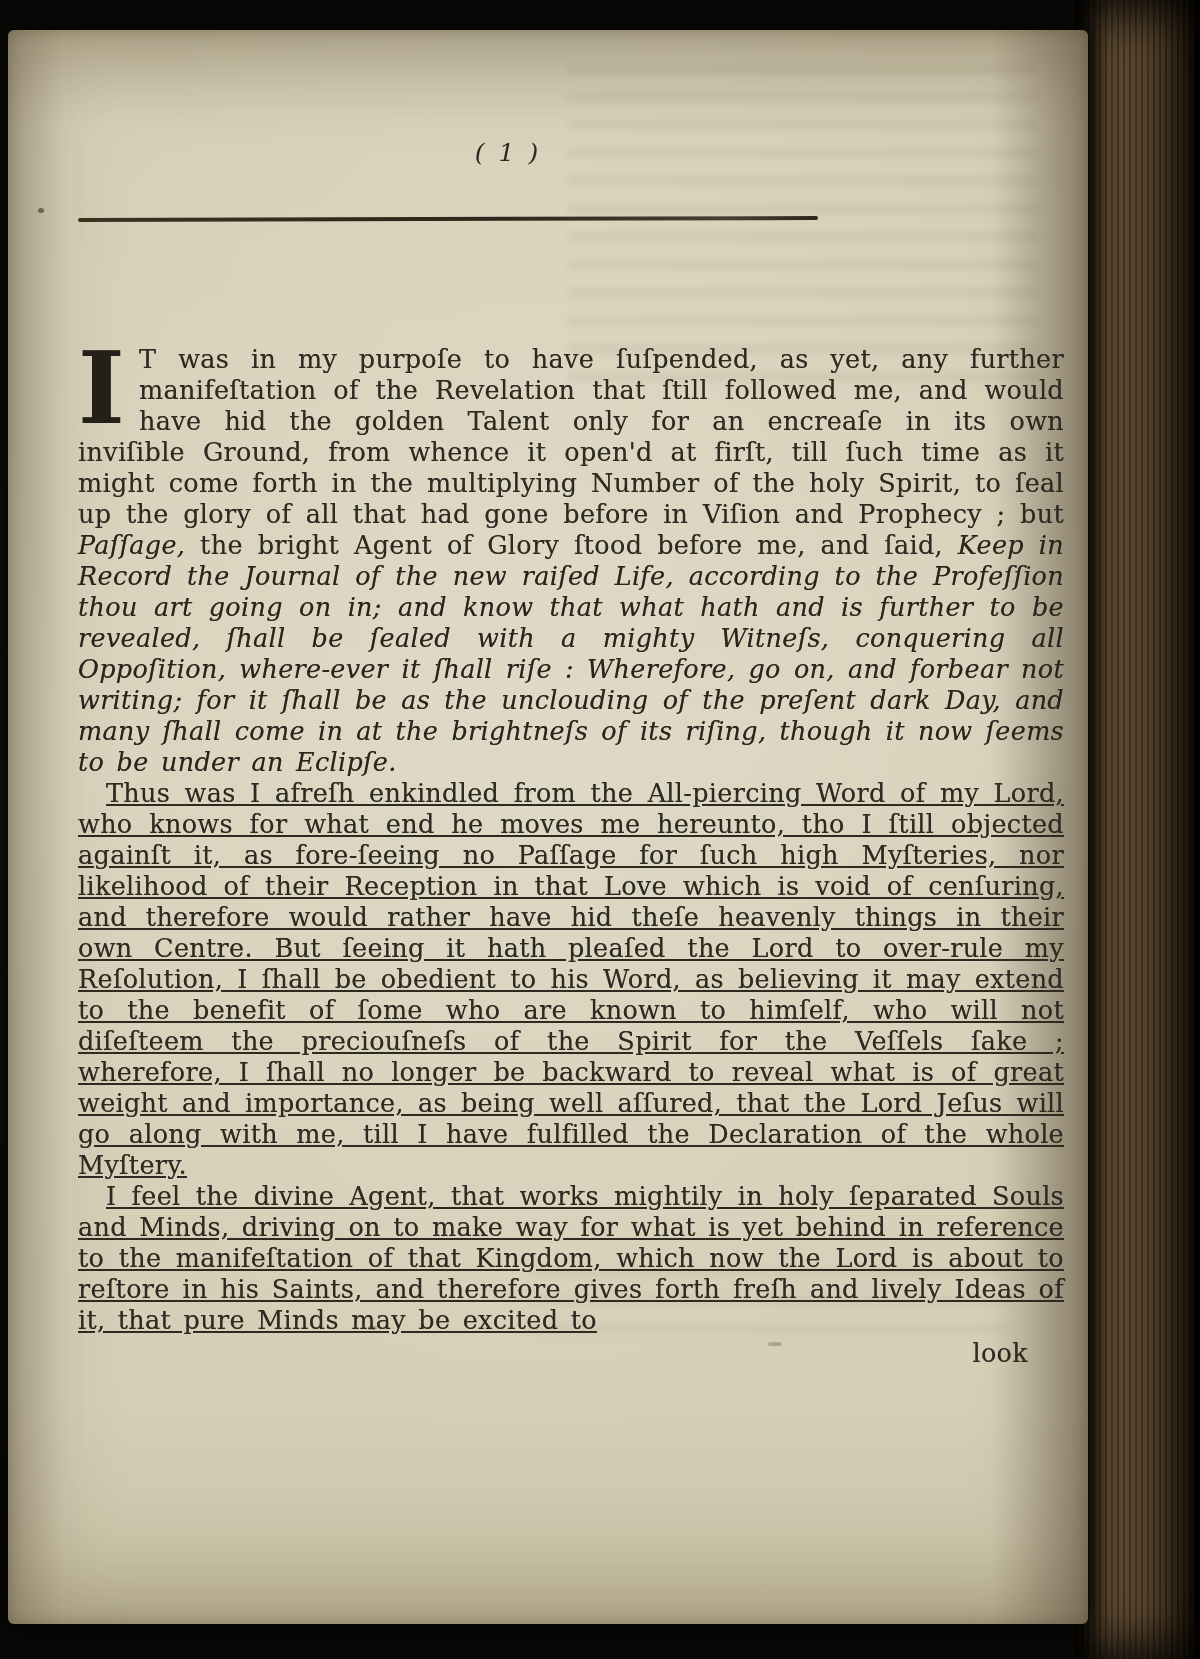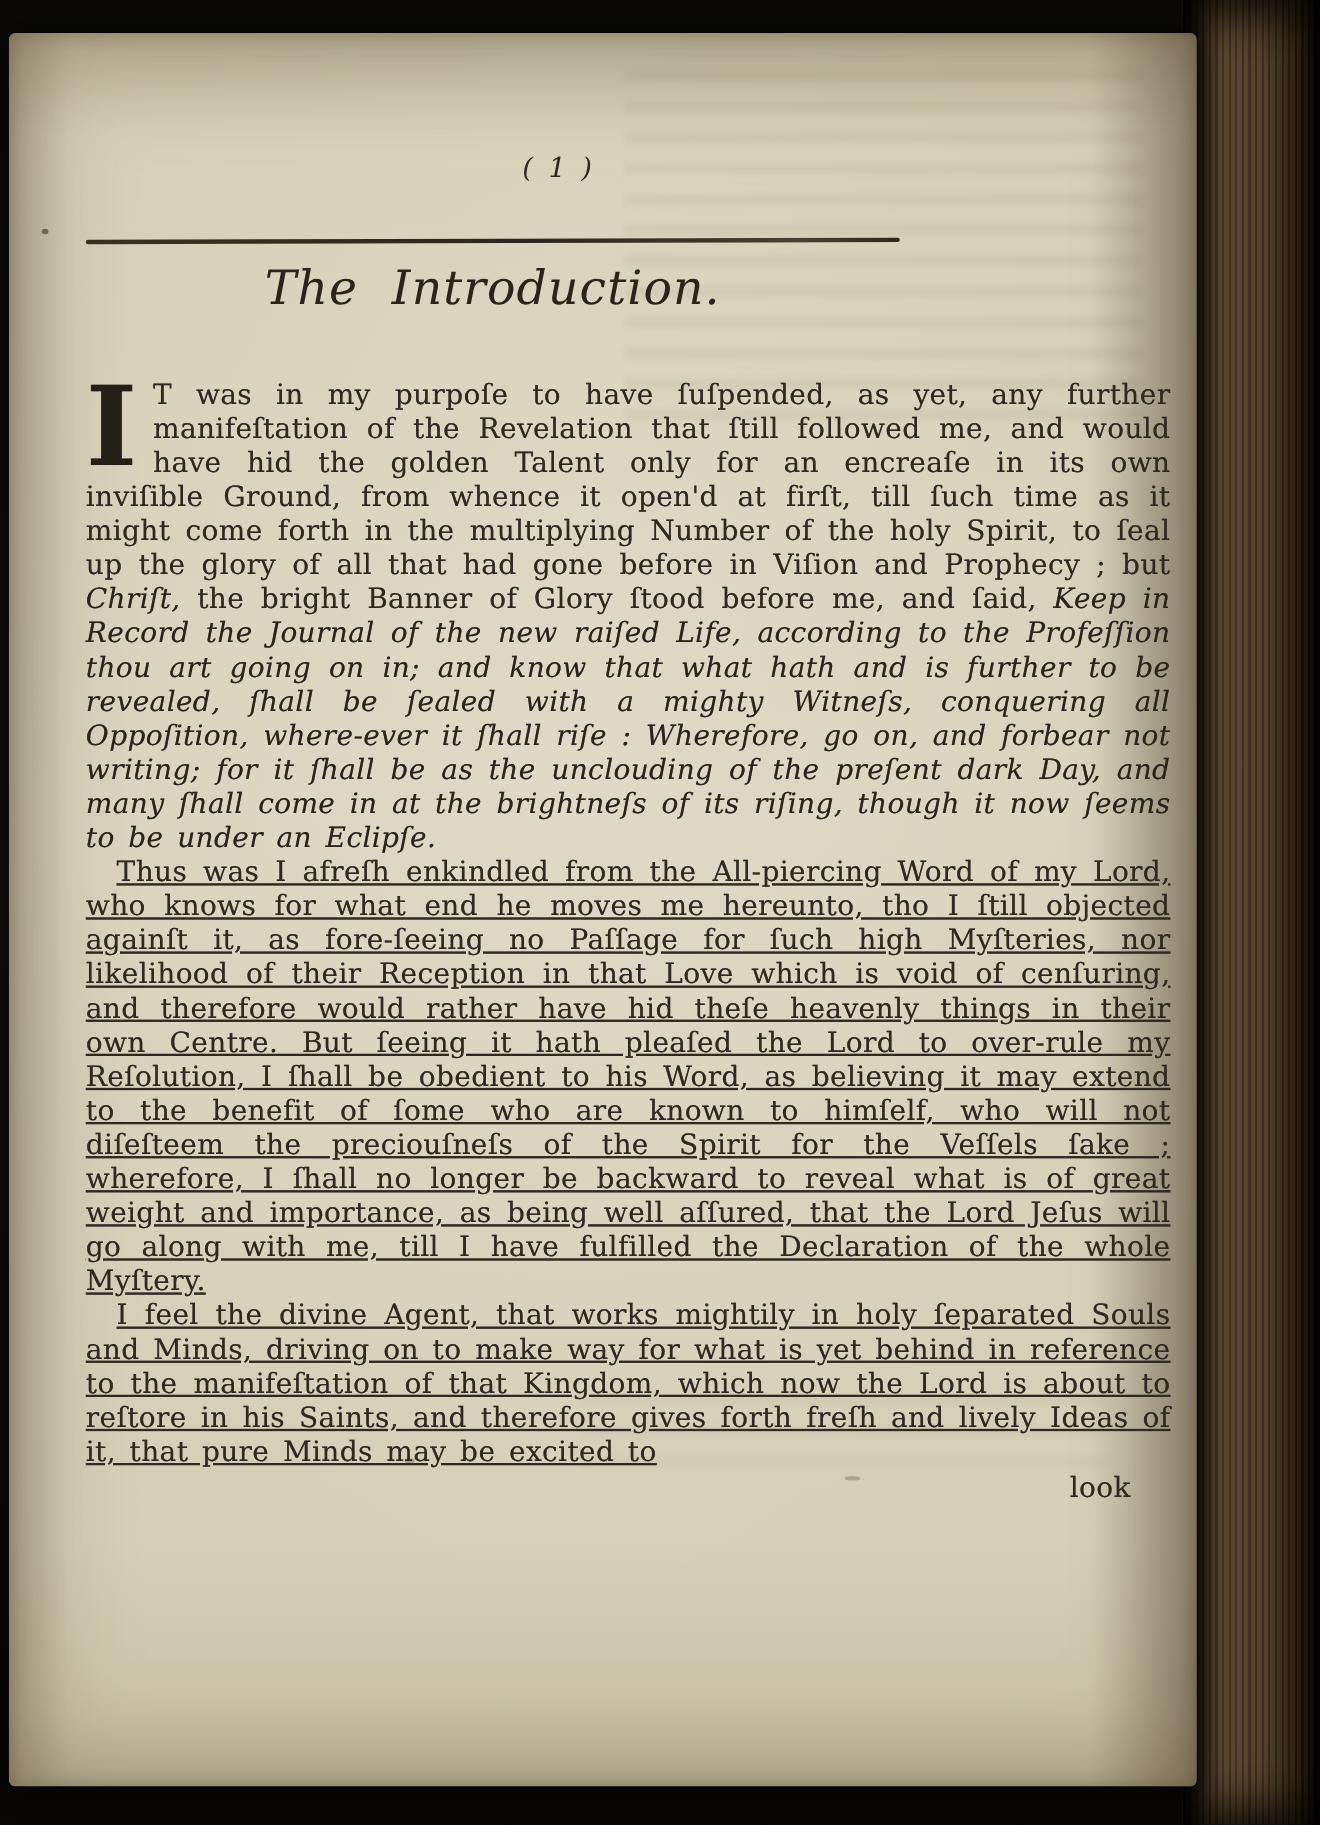--- a/index.html
+++ b/index.html
@@ -121,30 +121,29 @@
 
     <div class="ghost top-right"></div>
     <div class="ghost bottom"></div>
     <div class="speck s1"></div>
     <div class="speck s2"></div>
     <div class="speck s3"></div>
 
     <div class="header">
       <div class="folio">( 1 )</div>
       <div class="rule"></div>
-      <h1 class="title">The Introduction.</h1>
     </div>
 
     <div class="bodytext">
 
       <p class="para">
         <span class="dropcap">I</span>
         <span>T was in my purpoſe to have ſuſpended, as yet, any further manifeſtation of the Revelation that ſtill followed me, and would have hid the golden Talent only for an encreaſe in its own inviſible Ground, from whence it open'd at firſt, till ſuch time as it might come forth in the multiplying Number of the holy Spirit, to ſeal up the glory of all that had gone before in Viſion and Prophecy ; but </span>
-        <span class="it">Chriſt,</span>
-        <span> the bright Banner of Glory ſtood before me, and ſaid, </span>
+        <span class="it">Paſſage,</span>
+        <span> the bright Agent of Glory ſtood before me, and ſaid, </span>
         <span class="it">Keep in Record the Journal of the new raiſed Life, according to the Profeſſion thou art going on in; and know that what hath and is further to be revealed, ſhall be ſealed with a mighty Witneſs, conquering all Oppoſition, where-ever it ſhall riſe : Wherefore, go on, and forbear not writing; for it ſhall be as the unclouding of the preſent dark Day, and many ſhall come in at the brightneſs of its riſing, though it now ſeems to be under an Eclipſe.</span>
       </p>
 
       <p class="para indent">Thus was I afreſh enkindled from the All-piercing Word of my Lord, who knows for what end he moves me hereunto, tho I ſtill objected againſt it, as fore-ſeeing no Paſſage for ſuch high Myſteries, nor likelihood of their Reception in that Love which is void of cenſuring, and therefore would rather have hid theſe heavenly things in their own Centre. But ſeeing it hath pleaſed the Lord to over-rule my Reſolution, I ſhall be obedient to his Word, as believing it may extend to the benefit of ſome who are known to himſelf, who will not diſeſteem the preciouſneſs of the Spirit for the Veſſels ſake ; wherefore, I ſhall no longer be backward to reveal what is of great weight and importance, as being well aſſured, that the Lord Jeſus will go along with me, till I have fulfilled the Declaration of the whole Myſtery.</p>
 
       <p class="para indent">I feel the divine Agent, that works mightily in holy ſeparated Souls and Minds, driving on to make way for what is yet behind in reference to the manifeſtation of that Kingdom, which now the Lord is about to reſtore in his Saints, and therefore gives forth freſh and lively Ideas of it, that pure Minds may be excited to</p>
 
       <div class="catchword">look</div>
     </div>
 

